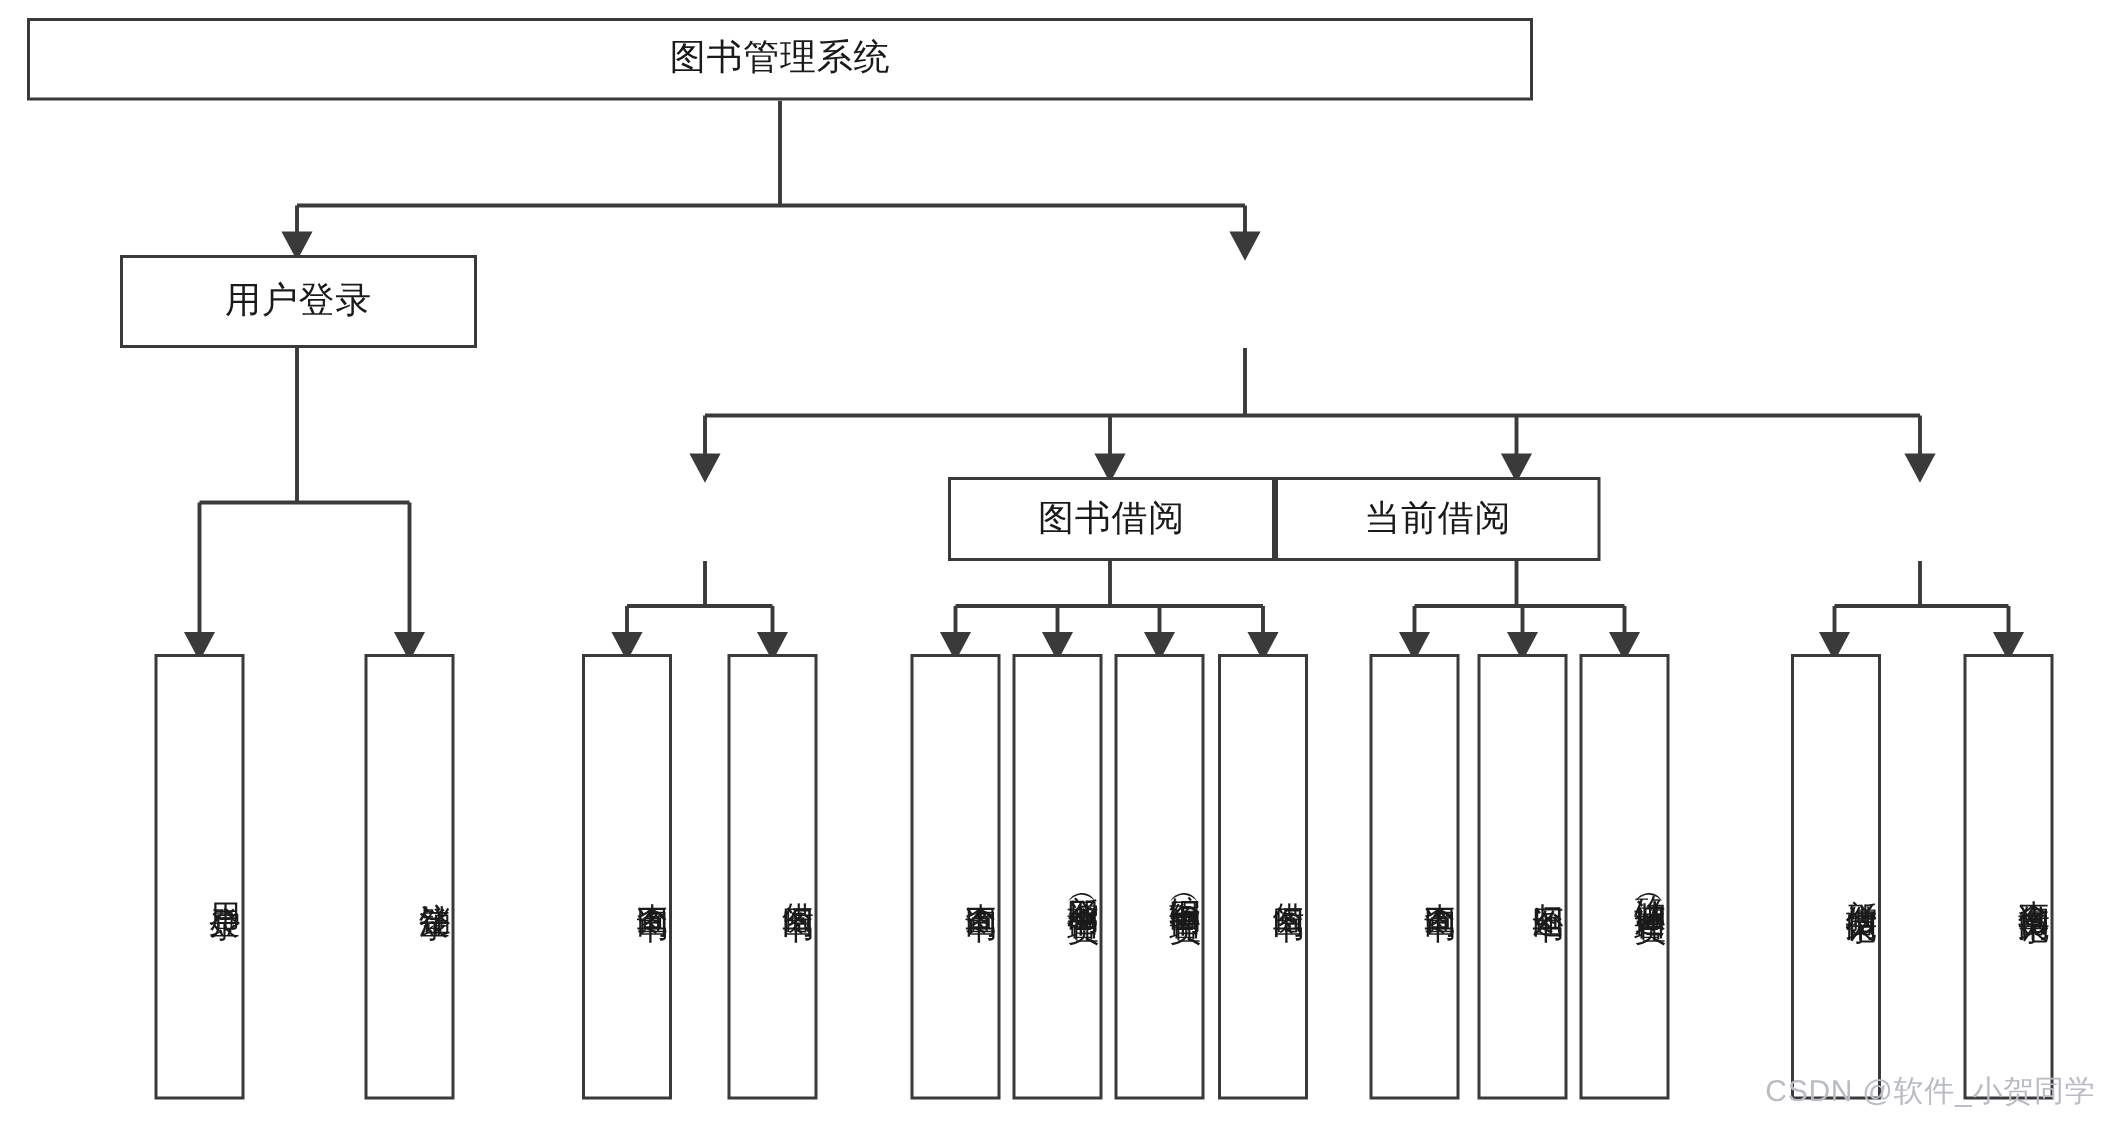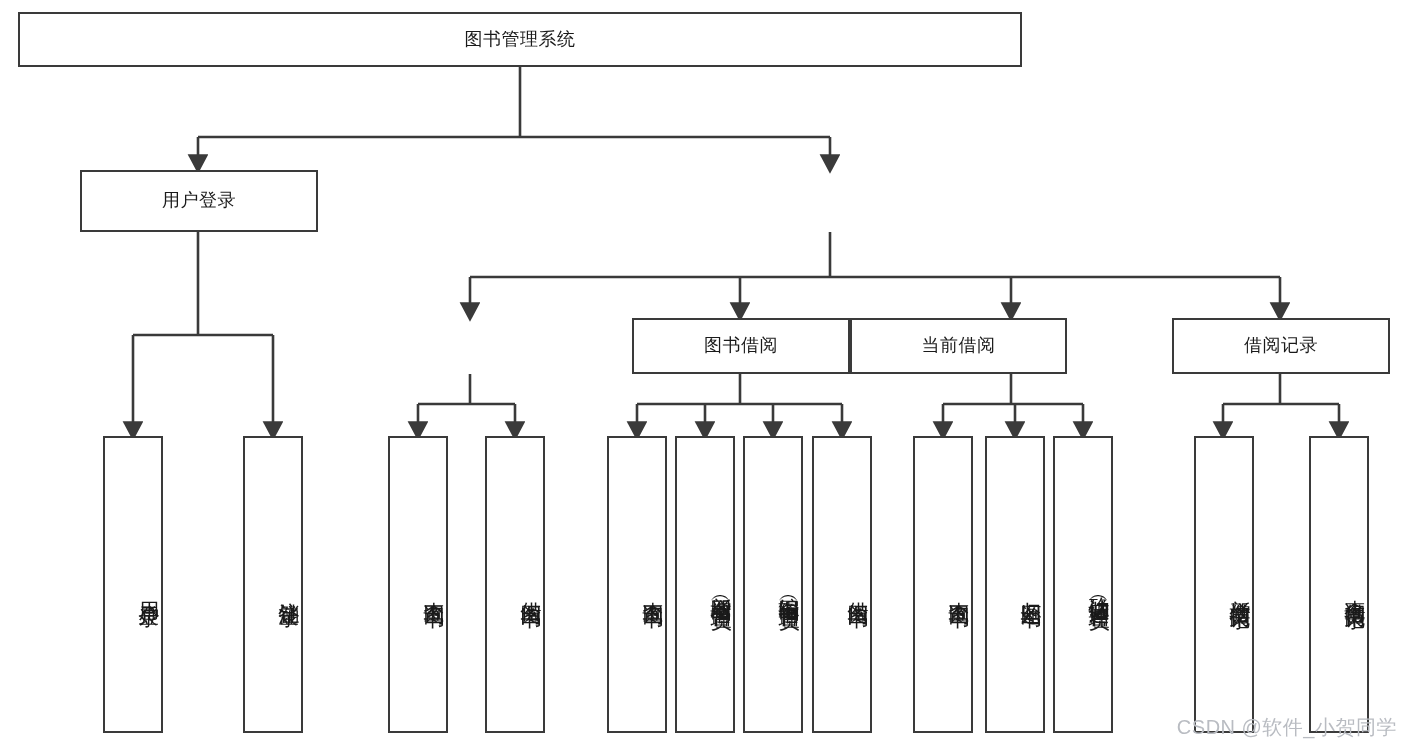--- a/index.html
+++ b/index.html
@@ -29,21 +29,21 @@
     position: absolute;
     box-sizing: border-box;
     background: #ffffff;
     border: 2px solid #3a3a3a;
     display: flex;
     align-items: center;
     justify-content: center;
     color: #1a1a1a;
   }
   .node.h {
-    font-size: 18px;
+    font-size: 24px;
     letter-spacing: 0.5px;
     line-height: 1.1;
   }
   .node.v {
     writing-mode: vertical-rl;
     text-orientation: upright;
     font-size: 21px;
     letter-spacing: 2px;
     line-height: 1.15;
     padding-top: 8px;
@@ -128,23 +128,20 @@
   <div class="node h" style="left:80px; top:170px; width:238px; height:62px;">
     <span>用户登录</span>
   </div>
 
   <div class="node h" style="left:632px; top:318px; width:218px; height:56px;font-family:Liberation Serif, serif;">
     <span>图书借阅</span>
   </div>
   <div class="node h" style="left:850px; top:318px; width:217px; height:56px;">
     <span>当前借阅</span>
   </div>
-  <div class="node h" style="left:1172px; top:318px; width:218px; height:56px;">
-    <span>借阅记录</span>
-  </div>
 
   <div class="node v" style="left:103px; top:436px; width:60px; height:297px;">
     <span class="vtext">用户登录</span>
   </div>
   <div class="node v" style="left:243px; top:436px; width:60px; height:297px;">
     <span class="vtext">注销登录</span>
   </div>
 
   <div class="node v" style="left:388px; top:436px; width:60px; height:297px;">
     <span class="vtext">查询图书</span>

